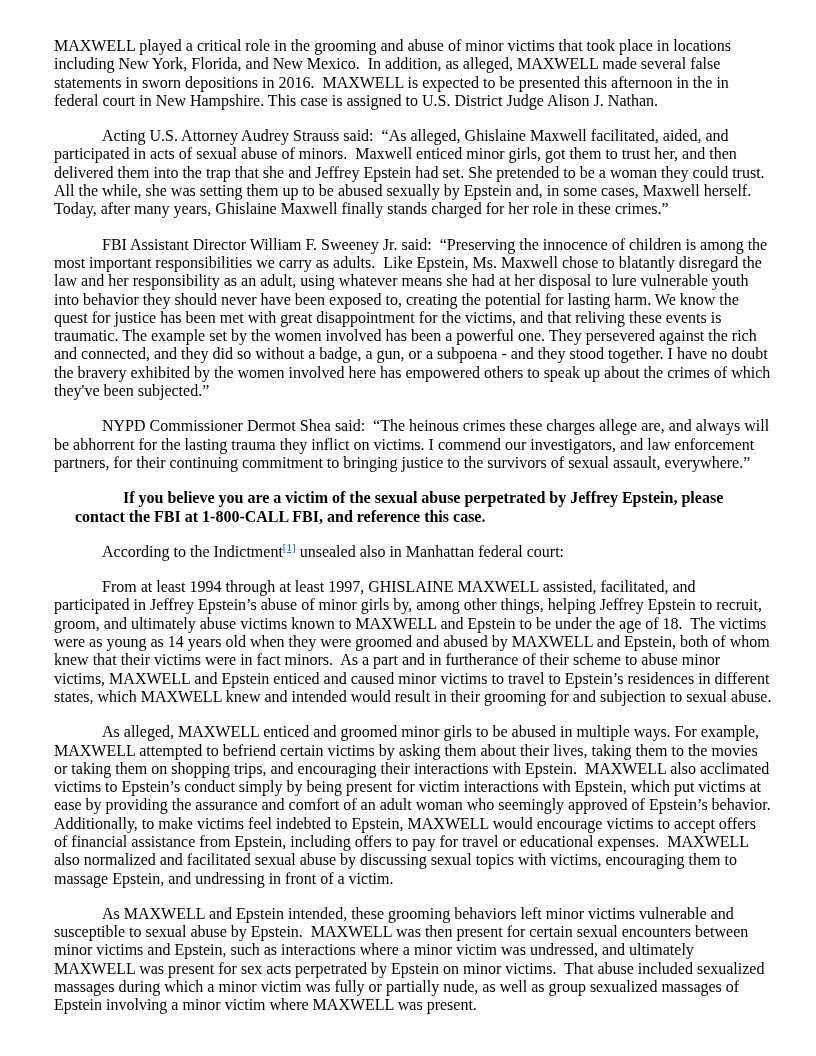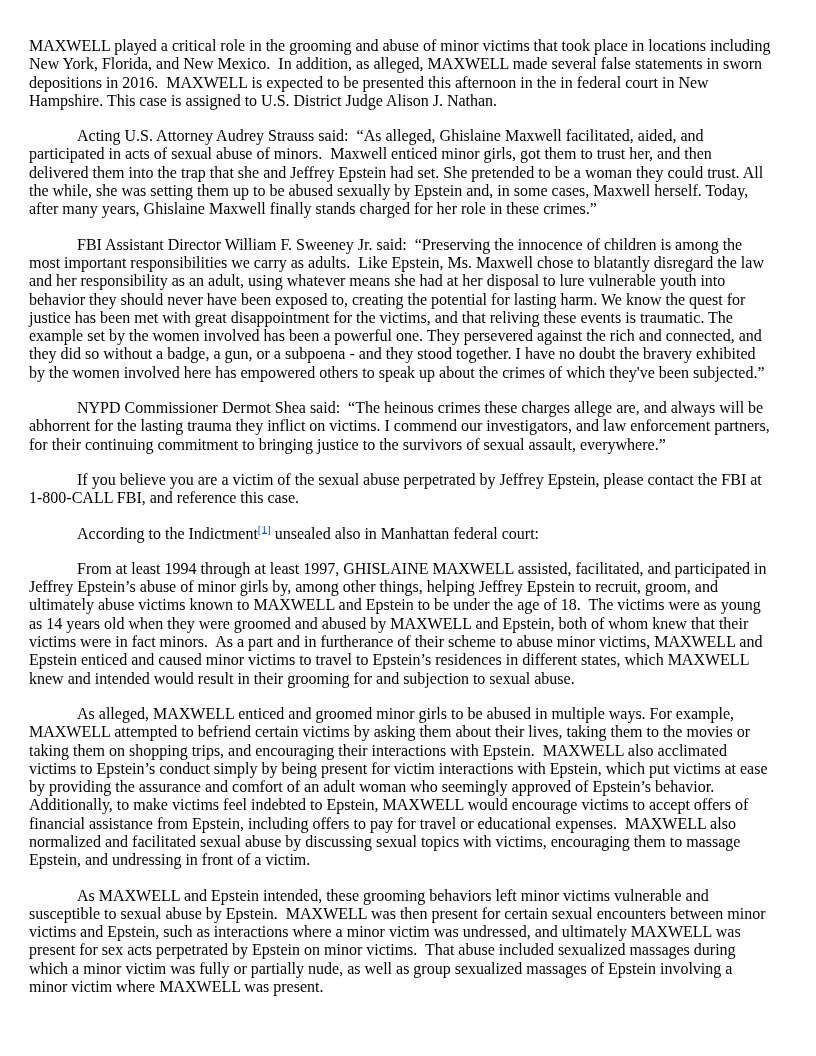--- a/index.html
+++ b/index.html
@@ -7,32 +7,32 @@
   body {
     width: 816px;
     height: 1056px;
     font-family: "Liberation Serif", "DejaVu Serif", serif;
     color: #000000;
     overflow: hidden;
   }
   .page {
     width: 816px;
     height: 1056px;
-    padding: 37px 43px 30px 29px;
+    padding: 37px 43px 30px 54px;
     background: #ffffff;
   }
   .para {
     font-size: 16px;
     line-height: 18.3px;
     margin-bottom: 17px;
     text-align: left;
     white-space: pre-wrap;
   }
   .indent { text-indent: 48px; }
-  .bold { font-weight: normal; }
+  .bold { font-weight: bold; margin-left: 21px; }
   .footnote-link {
     color: #0563C1;
     text-decoration: underline;
     vertical-align: super;
     font-size: 11px;
     line-height: 0;
     cursor: pointer;
   }
 </style>
 </head>

